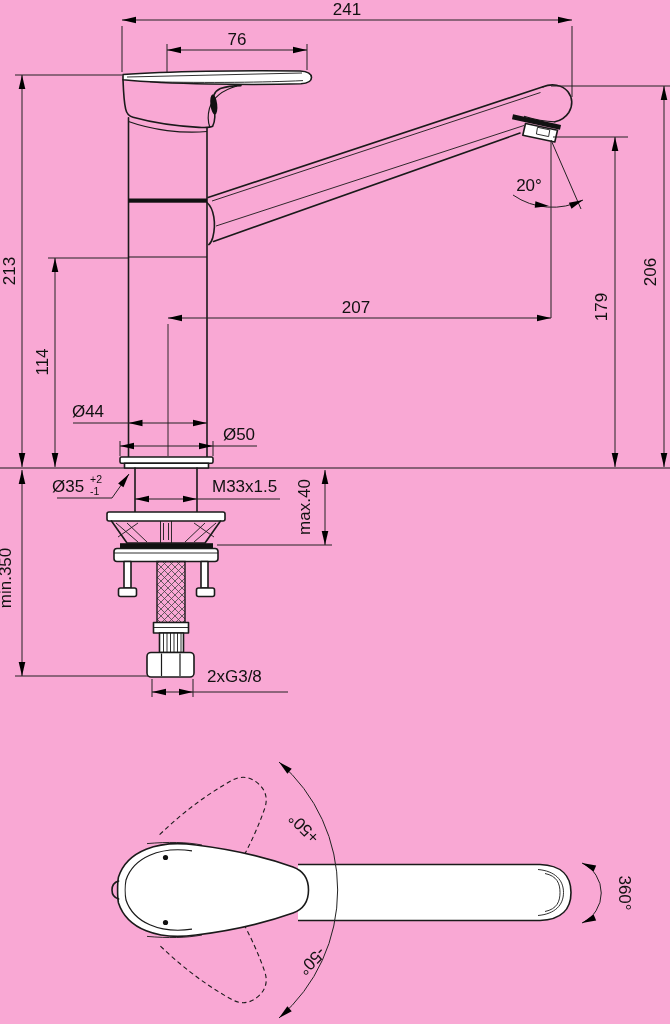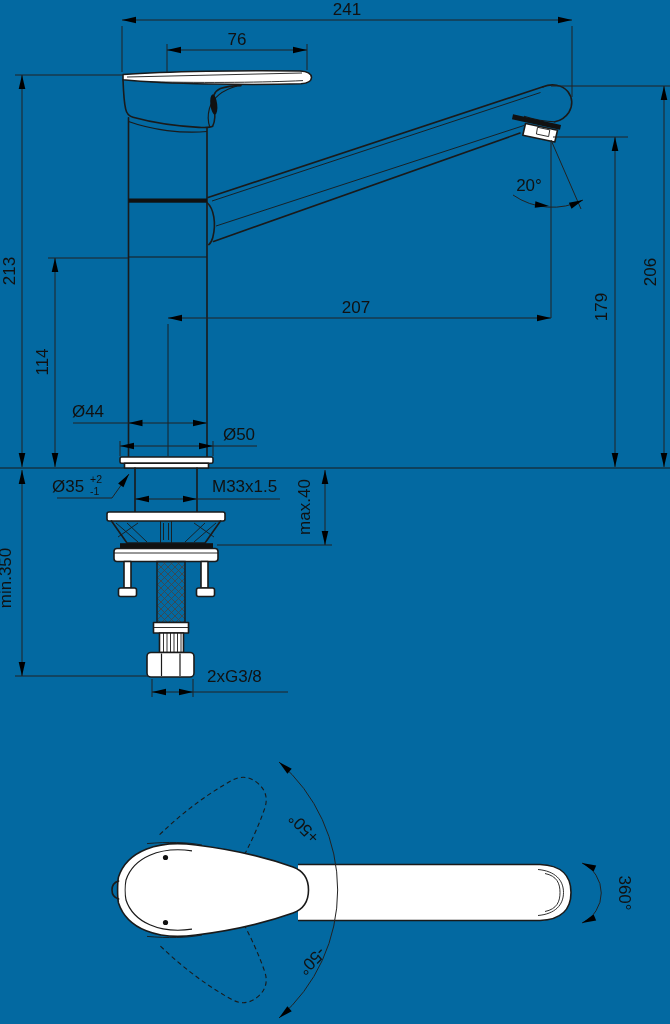--- a/index.html
+++ b/index.html
@@ -1,16 +1,16 @@
 <!DOCTYPE html>
 <html><head>
 <meta charset="utf-8">
 <style>
   html,body{margin:0;padding:0;background:#ffffff;}
-  .page{position:relative;width:670px;height:1024px;background:#0369a1;overflow:hidden;
+  .page{position:relative;width:670px;height:1024px;background:#f9a8d4;overflow:hidden;
         font-family:"Liberation Sans", sans-serif;}
   svg{display:block;}
   text{fill:#111;font-family:"Liberation Sans", sans-serif;font-size:17px;}
   text.small{font-size:10.5px;}
   .obj{stroke:#1a1a1a;stroke-width:1.6;fill:none;stroke-linecap:round;stroke-linejoin:round;}
   .objf{stroke:#1a1a1a;stroke-width:1.6;fill:#ffffff;stroke-linejoin:round;}
   .thin{stroke:#1a1a1a;stroke-width:0.9;fill:none;}
   .med{stroke:#1a1a1a;stroke-width:1.2;fill:none;}
   .dim{stroke:#222;stroke-width:1;fill:none;}
   .dash{stroke:#1a1a1a;stroke-width:1.1;fill:none;stroke-dasharray:4.5 3.2;}

